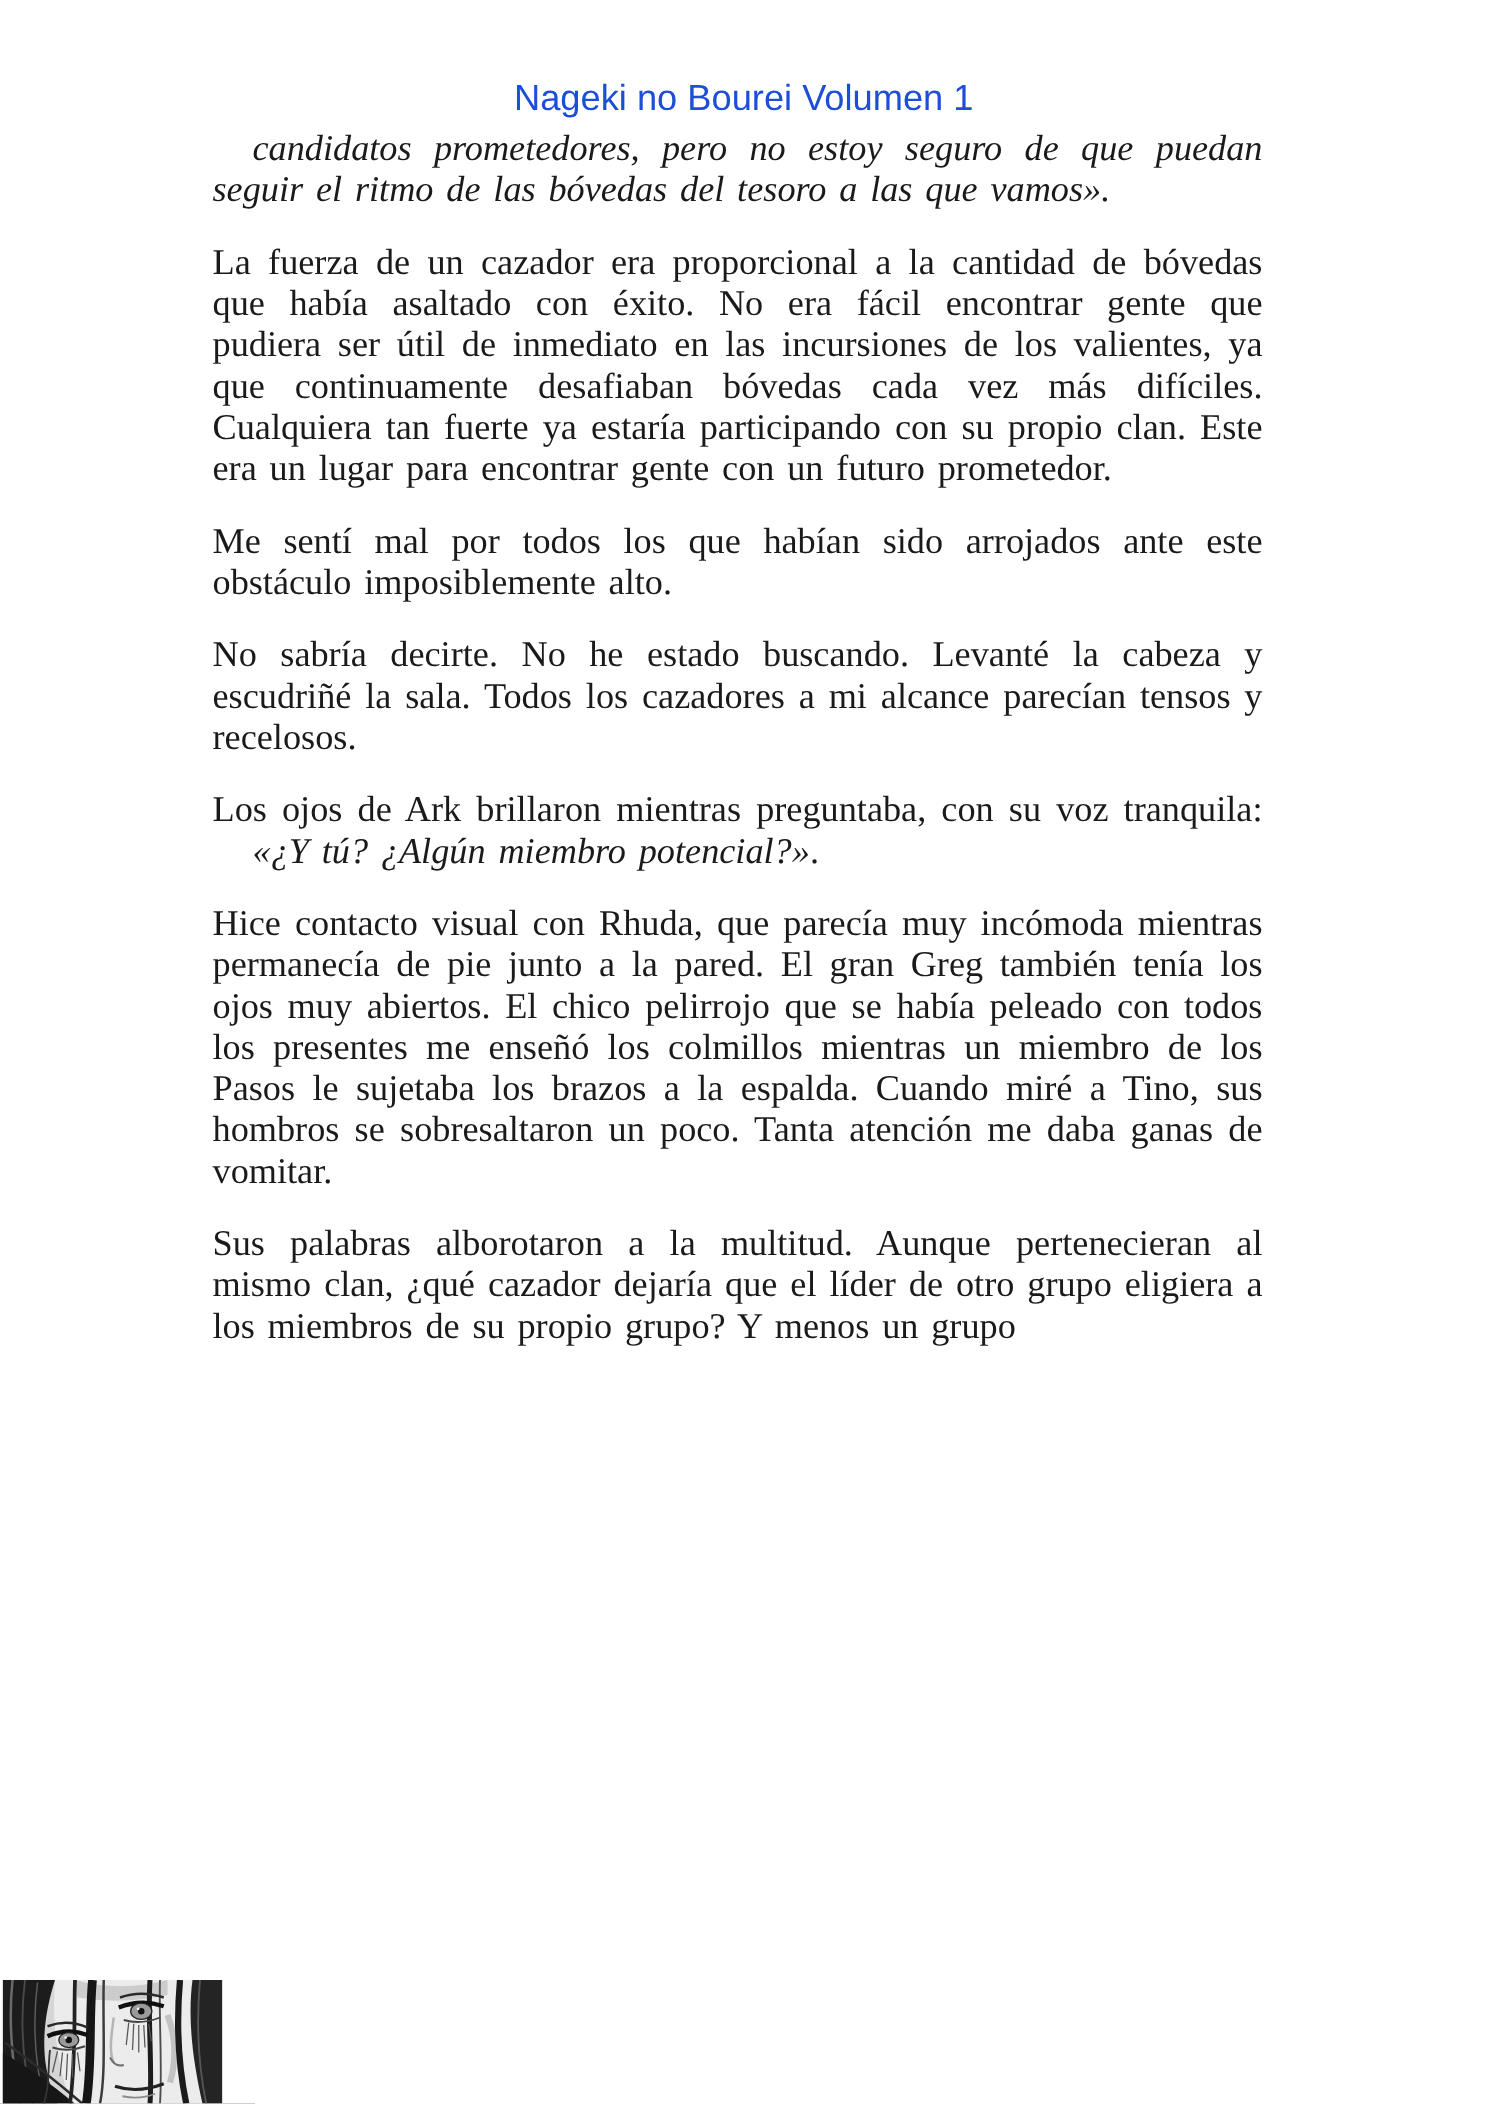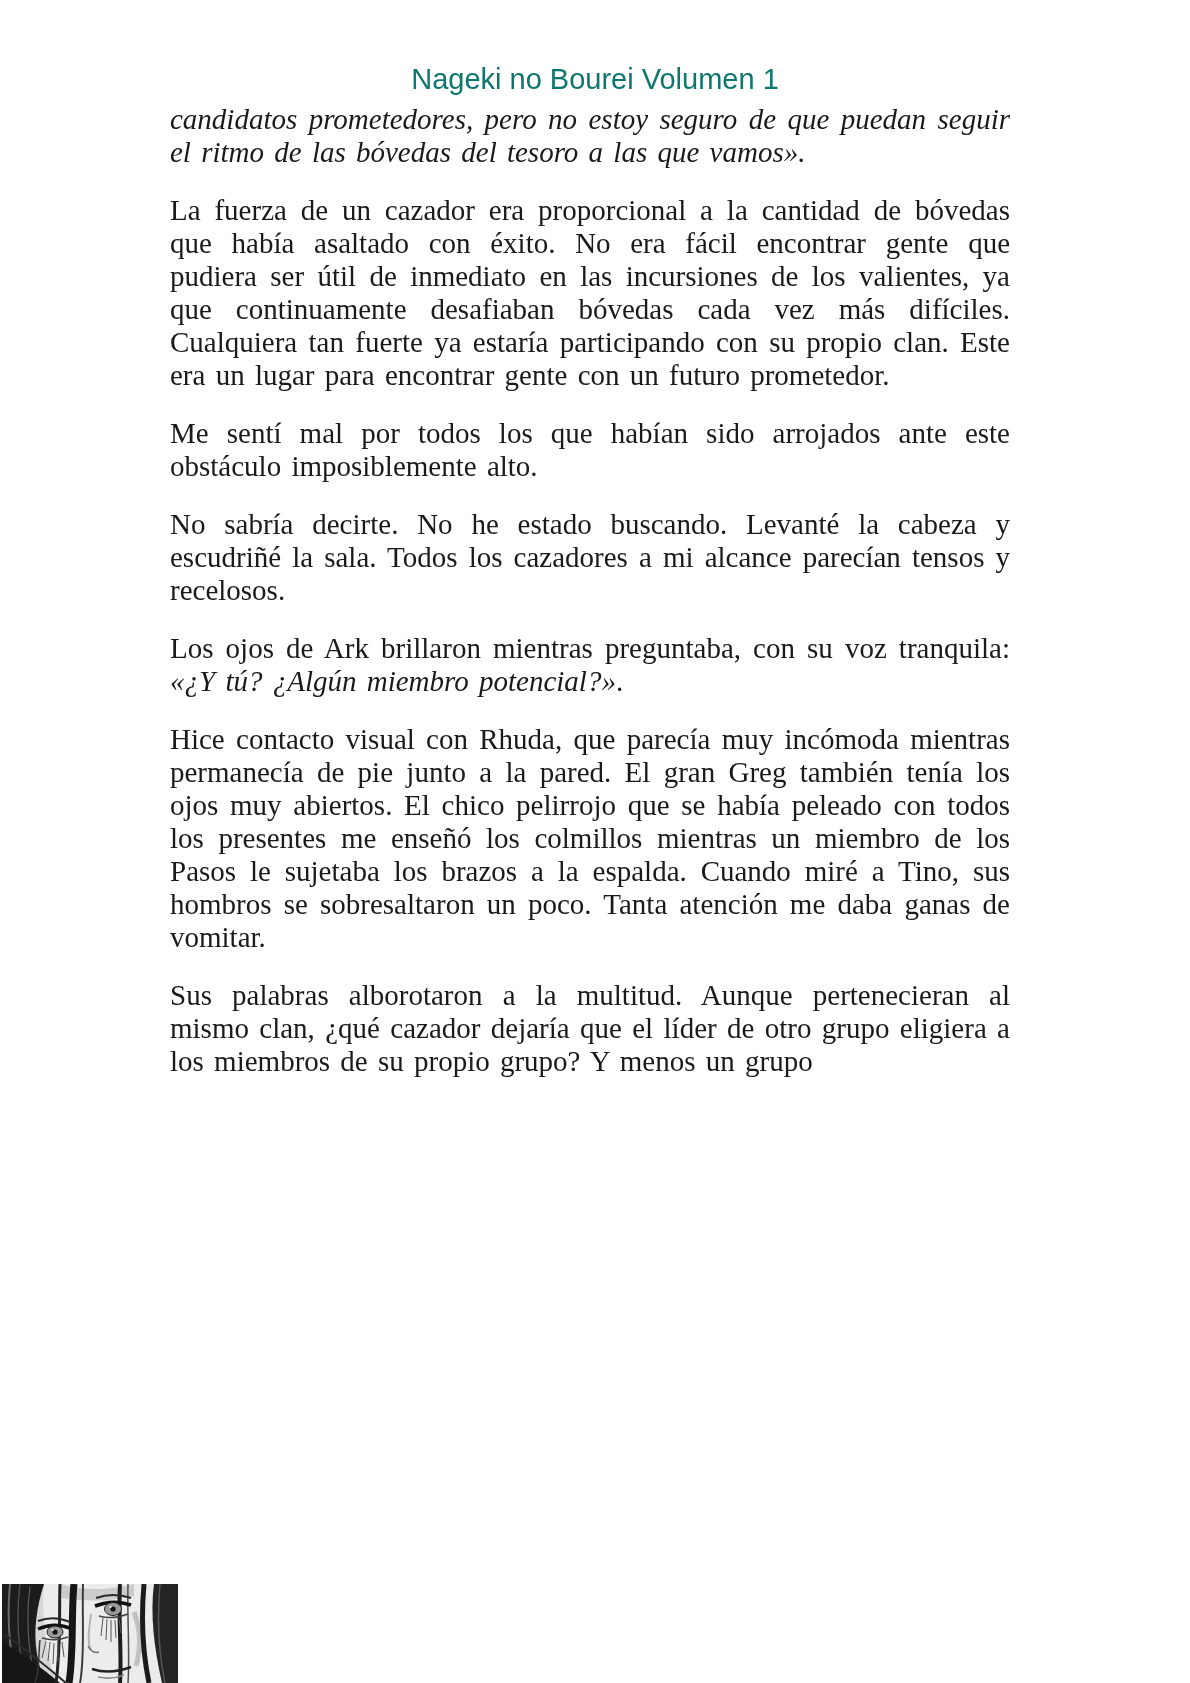--- a/index.html
+++ b/index.html
@@ -11,32 +11,32 @@
     overflow:hidden;
     color:#1a1a1a;
     font-family:"Liberation Serif", serif;
   }
   .header {
     padding-top:62px;
     text-align:center;
     font-family:"Liberation Sans", sans-serif;
     font-size:29px;
     line-height:35px;
-    color:#0f766e;
+    color:#1d4ed8;
   }
   .body-text {
     margin:6px 180px 0 170px; 
     text-align:justify;
     font-size:29px;
     line-height:33px;
     word-spacing:3px;
     hyphens:none;
   }
   .body-text p { margin:0 0 25px 0; }
-  .body-text .it { font-style:italic; }
+  .body-text .it { font-style:italic;margin-left:32px; }
   .footer-img {
     position:absolute;
     left:2px; top:1584px;
     width:176px; height:99px;
     overflow:hidden;
     line-height:0;
   }
 </style>
 </head>
 <body>

